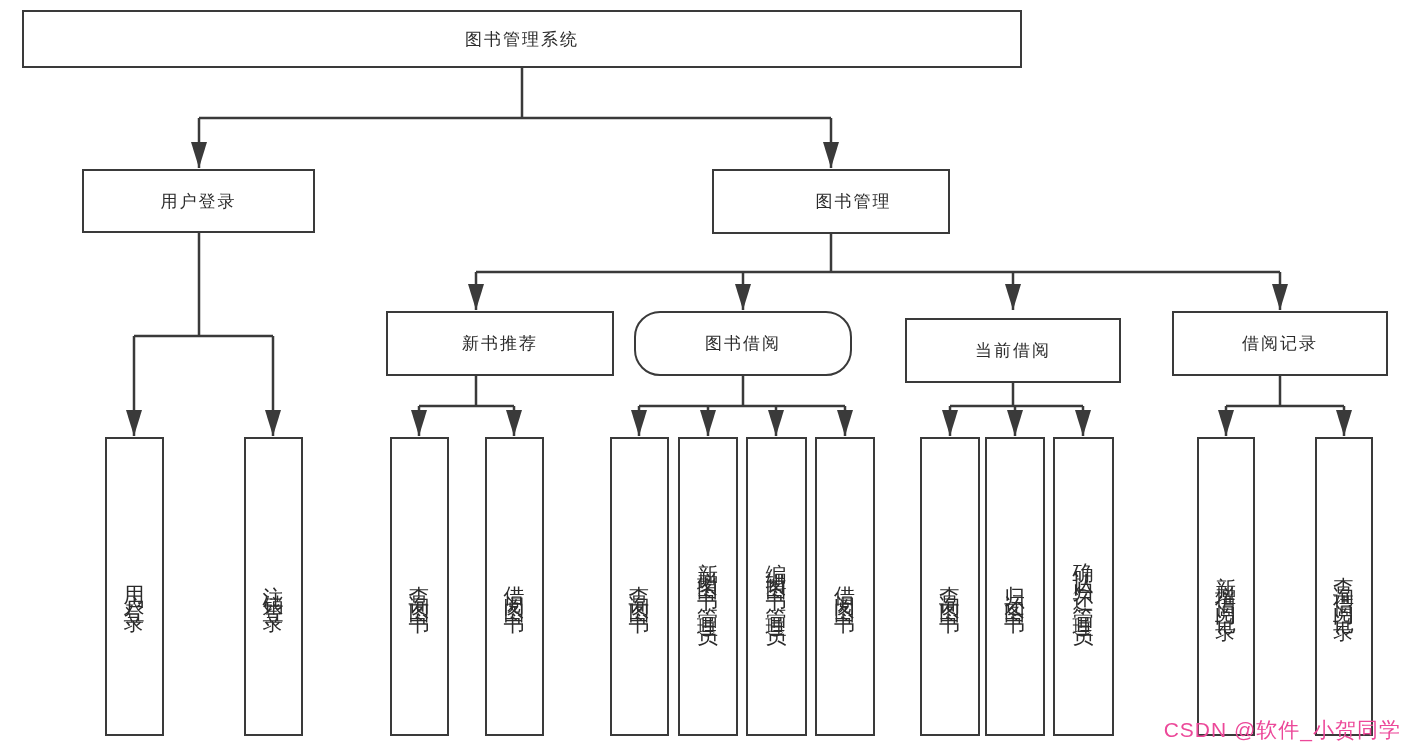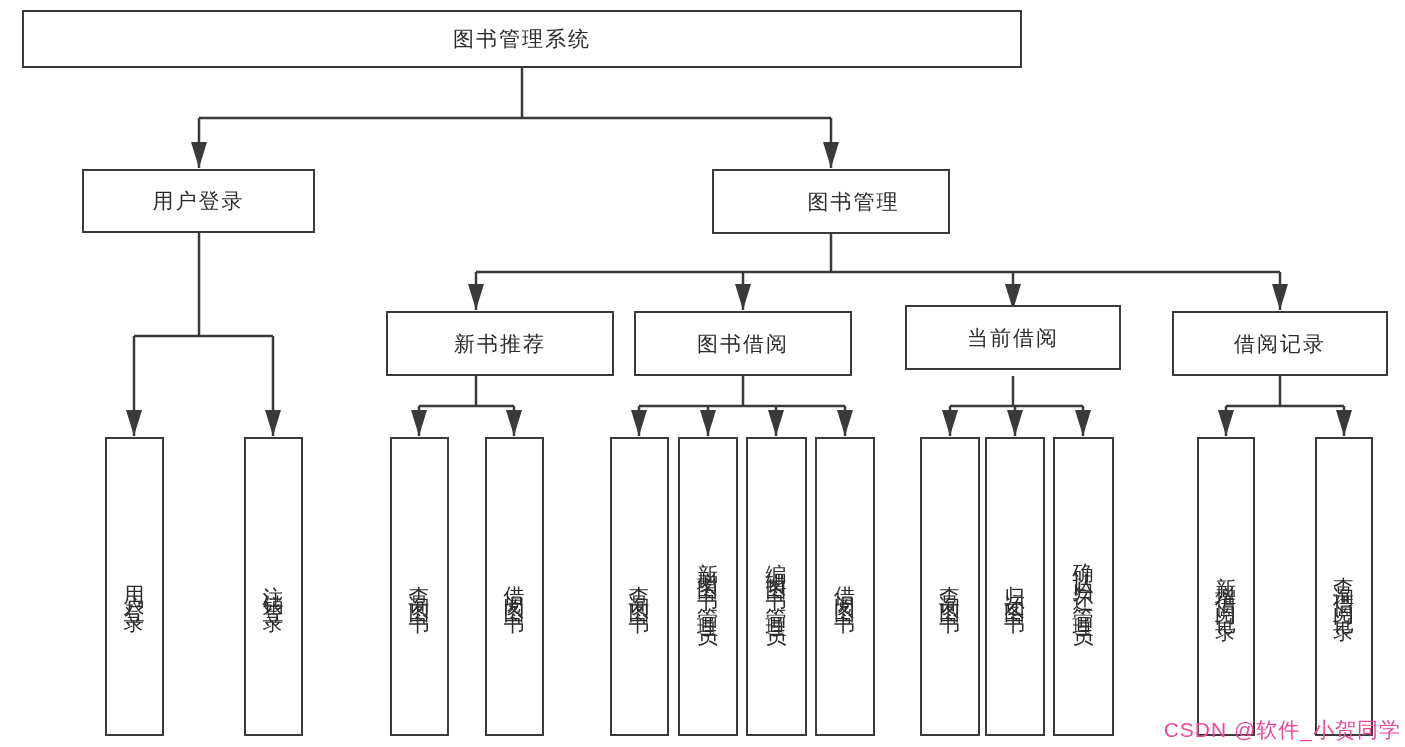--- a/index.html
+++ b/index.html
@@ -14,21 +14,21 @@
   .box{
     position:absolute;
     box-sizing:border-box;
     border:2.5px solid #3a3a3a;
     background:#ffffff;
     color:#2b2b2b;
     display:flex;
     align-items:center;
     justify-content:center;
   }
-  .h-box{font-size:21px;letter-spacing:2px;white-space:nowrap;}
+  .h-box{font-size:17px;letter-spacing:2px;white-space:nowrap;}
   .v-box{
     writing-mode:vertical-rl;
     text-orientation:mixed;
     font-size:21px;
     letter-spacing:9px;
     line-height:1.1;
   }
   #watermark{
     position:absolute;
     right:4px;bottom:3px;
@@ -86,22 +86,22 @@
       <line x1="1344" y1="406" x2="1344" y2="436" marker-end="url(#ah)"></line>
     </g>
   </svg>
 
   <div class="box h-box" style="left:22px;top:10px;width:1000px;height:58px;">图书管理系统</div>
 
   <div class="box h-box" style="left:82px;top:169px;width:233px;height:64px;">用户登录</div>
   <div class="box h-box" style="left:712px;top:169px;width:238px;height:65px;padding-left:45px;">图书管理</div>
 
   <div class="box h-box" style="left:362px;top:311px;width:228px;height:65px;margin-left:24px;">新书推荐</div>
-  <div class="box h-box" style="left:634px;top:311px;width:218px;height:65px;">图书借阅</div>
-  <div class="box h-box" style="left:905px;top:305px;width:216px;height:65px;">当前借阅</div>
+  <div class="box h-box" style="left:634px;top:311px;width:218px;height:65px;border-radius:26px;">图书借阅</div>
+  <div class="box h-box" style="left:905px;top:318px;width:216px;height:65px;">当前借阅</div>
   <div class="box h-box" style="left:1172px;top:311px;width:216px;height:65px;">借阅记录</div>
 
   <div class="box v-box" style="left:105px;top:437px;width:59px;height:299px;">用户登录</div>
   <div class="box v-box" style="left:244px;top:437px;width:59px;height:299px;">注销登录</div>
 
   <div class="box v-box" style="left:390px;top:437px;width:59px;height:299px;">查询图书</div>
   <div class="box v-box" style="left:485px;top:437px;width:59px;height:299px;">借阅图书</div>
 
   <div class="box v-box" style="left:610px;top:437px;width:59px;height:299px;">查询图书</div>
   <div class="box v-box" style="left:678px;top:437px;width:60px;height:299px;">新增图书（管理员）</div>

